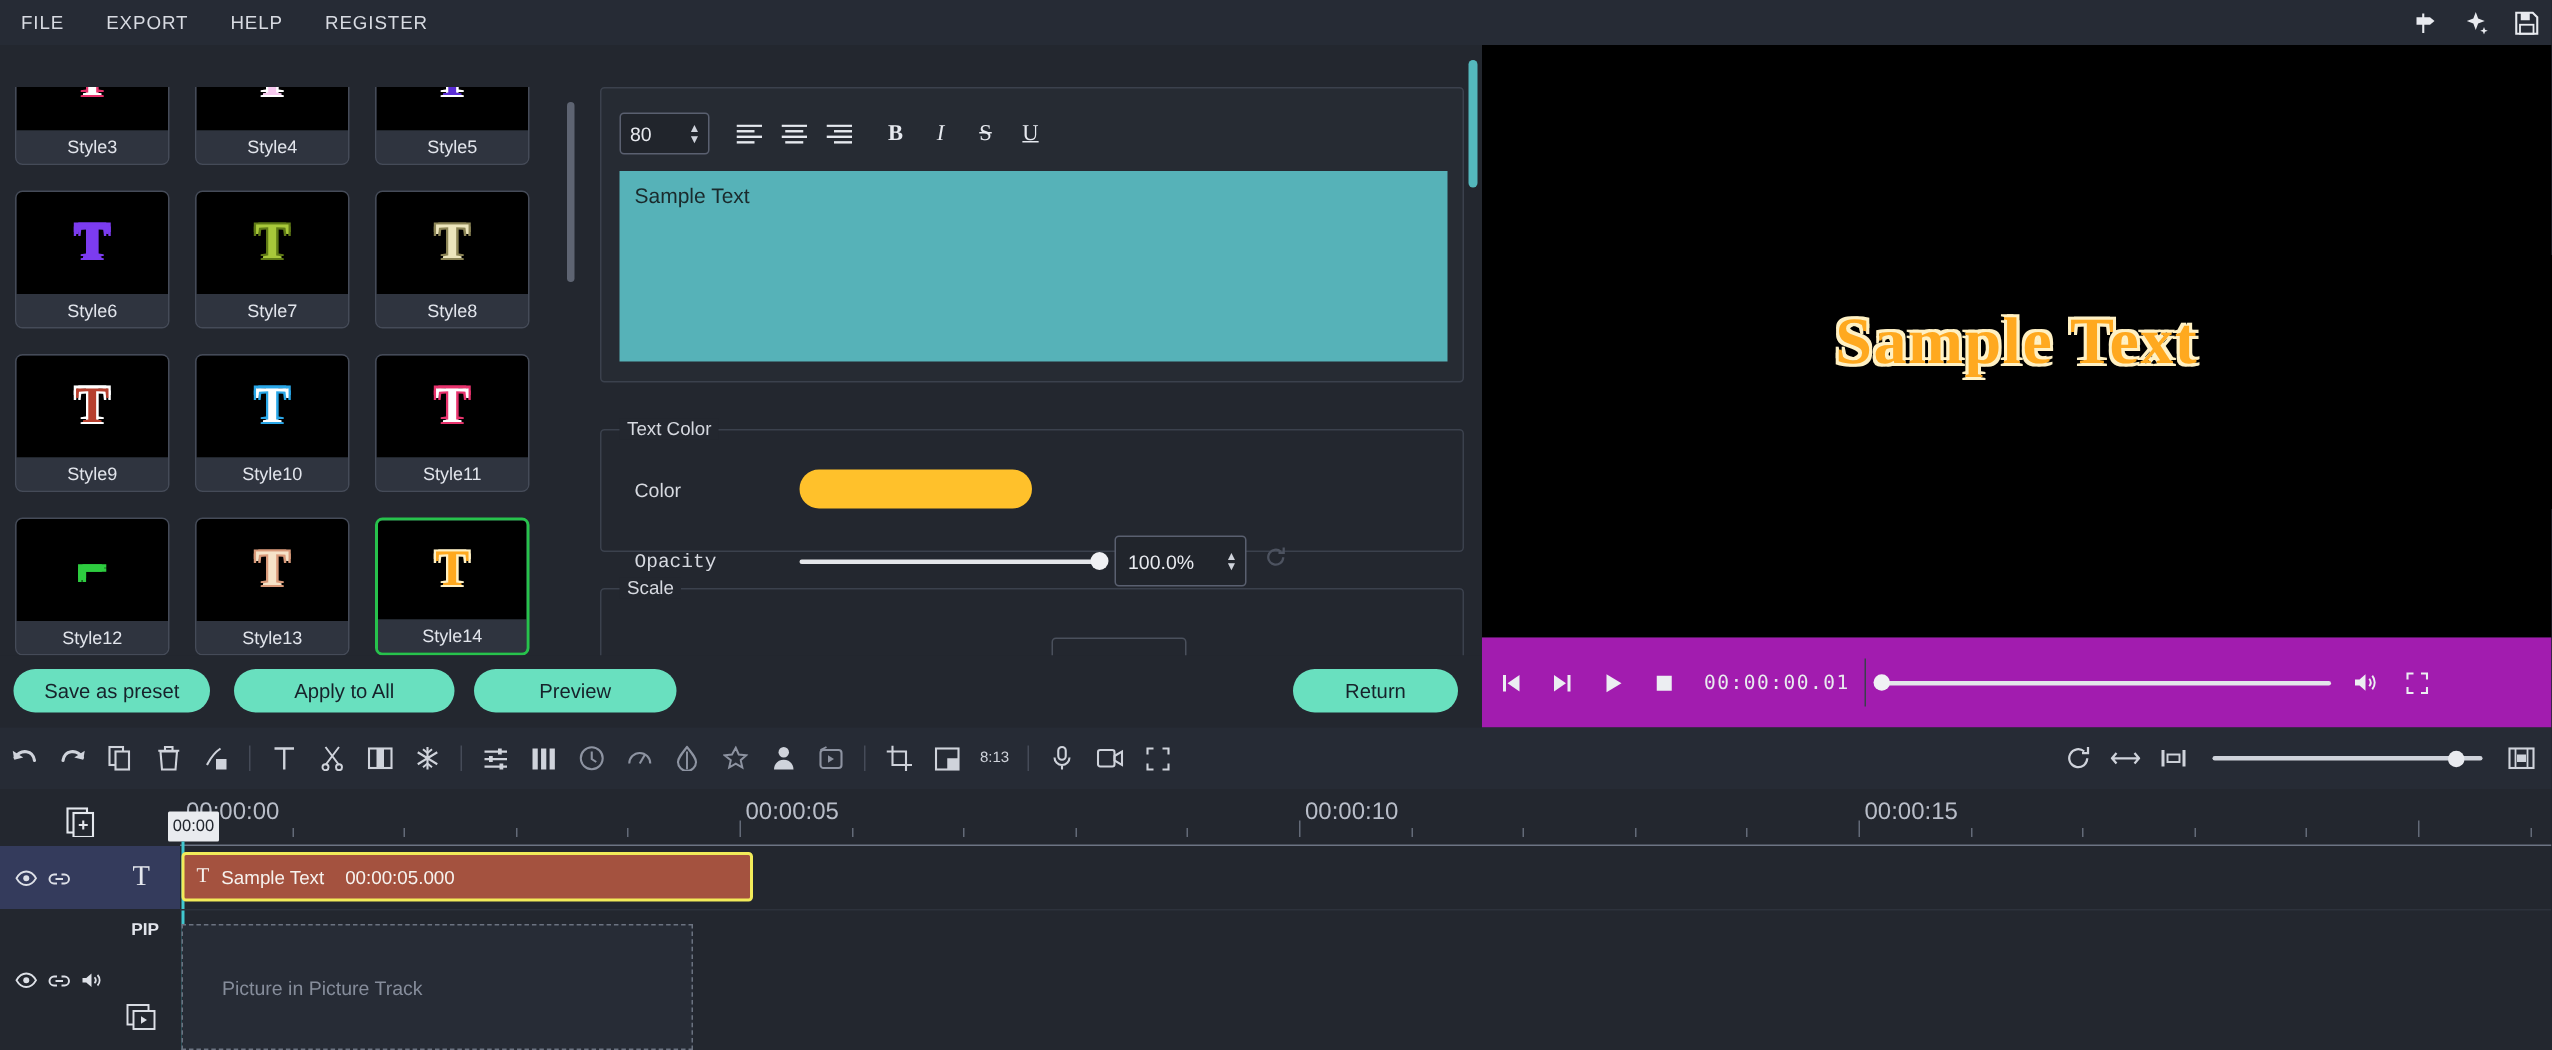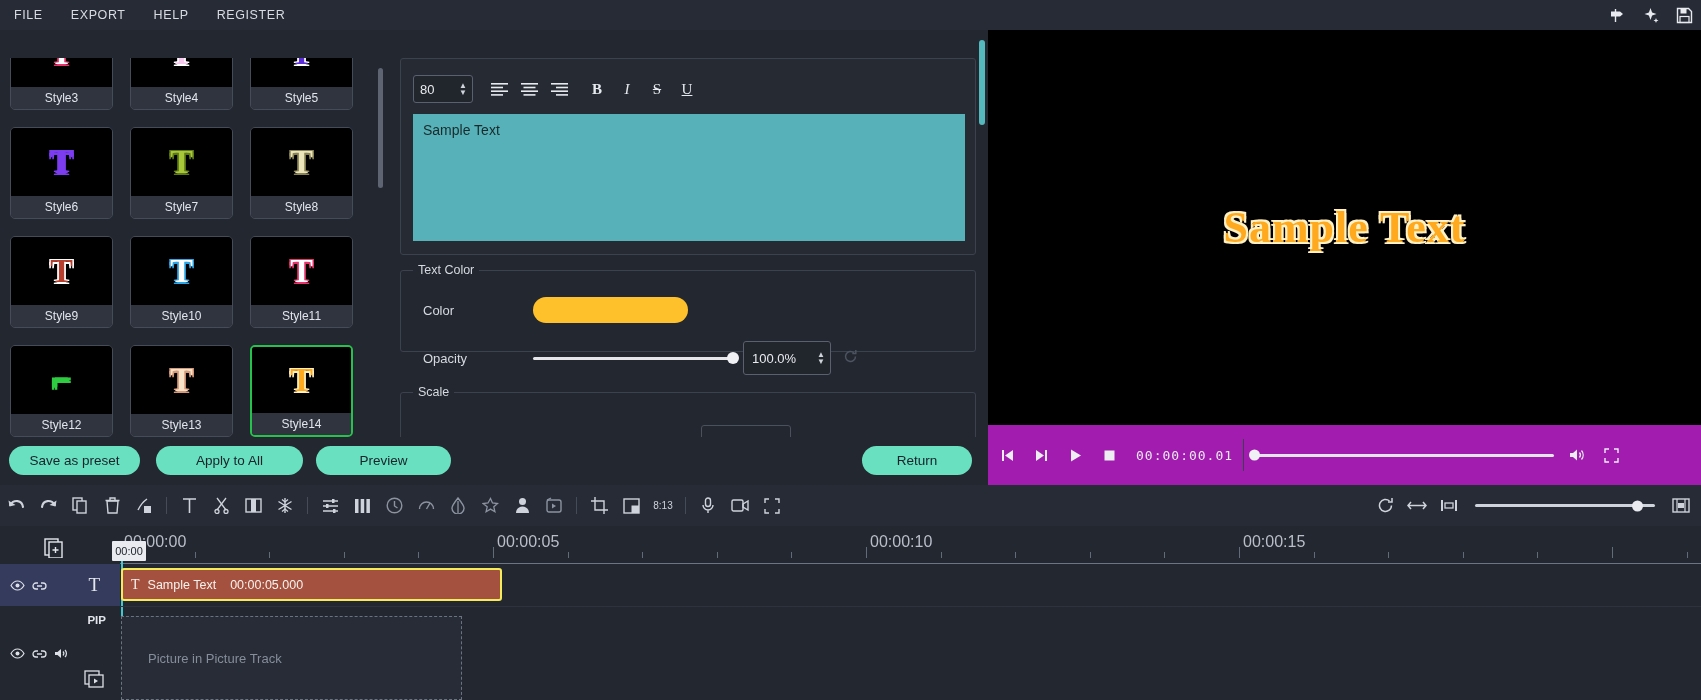--- a/index.html
+++ b/index.html
@@ -122,21 +122,21 @@
   }
 
   
   .group {
     position: absolute; border: 1px solid #3b414d; border-radius: 3px;
   }
   .group-title {
     position: absolute; top: -8px; left: 12px; padding: 0 5px;
     background: #23272f; font-size: 12.5px; color: #d6d9e0;
   }
-  .group-textcolor { left: 12px; top: 240px; width: 576px; height: 82px; }
+  .group-textcolor { left: 12px; top: 256px; width: 576px; height: 82px; }
   .group-scale     { left: 12px; top: 362px; width: 576px; height: 60px; }
 
   .prop-row { position: absolute; display: flex; align-items: center; }
   .prop-label { font-size: 13px; color: #d6d9e0; }
 
   .color-swatch {
     width: 155px; height: 26px; border-radius: 13px;
     background: #ffc12b; cursor: pointer;
   }
   .slider-track {
@@ -473,21 +473,21 @@
       <div class="text-area">Sample Text</div>
     </div>
 
     <div class="group group-textcolor">
       <div class="group-title">Text Color</div>
       <div class="prop-row" style="left:22px; top:26px;">
         <span class="prop-label" style="width:110px;">Color</span>
         <span class="color-swatch" id="color-swatch" style="background: rgb(255, 193, 43);"></span>
       </div>
       <div class="prop-row" style="left:22px; top:70px;">
-        <span class="prop-label" style="width:110px;">Opacity</span>
+        <span class="prop-label" style="width:110px;font-family:Liberation Mono, monospace;">Opacity</span>
         <span class="slider-track">
           <span class="slider-knob"></span>
         </span>
         <span class="num-spin" style="margin-left:10px;">
           <span>100.0%</span>
           <span class="spin-arrows">
               <span>▲</span>
               <span>▼</span>
             </span>
         </span>

